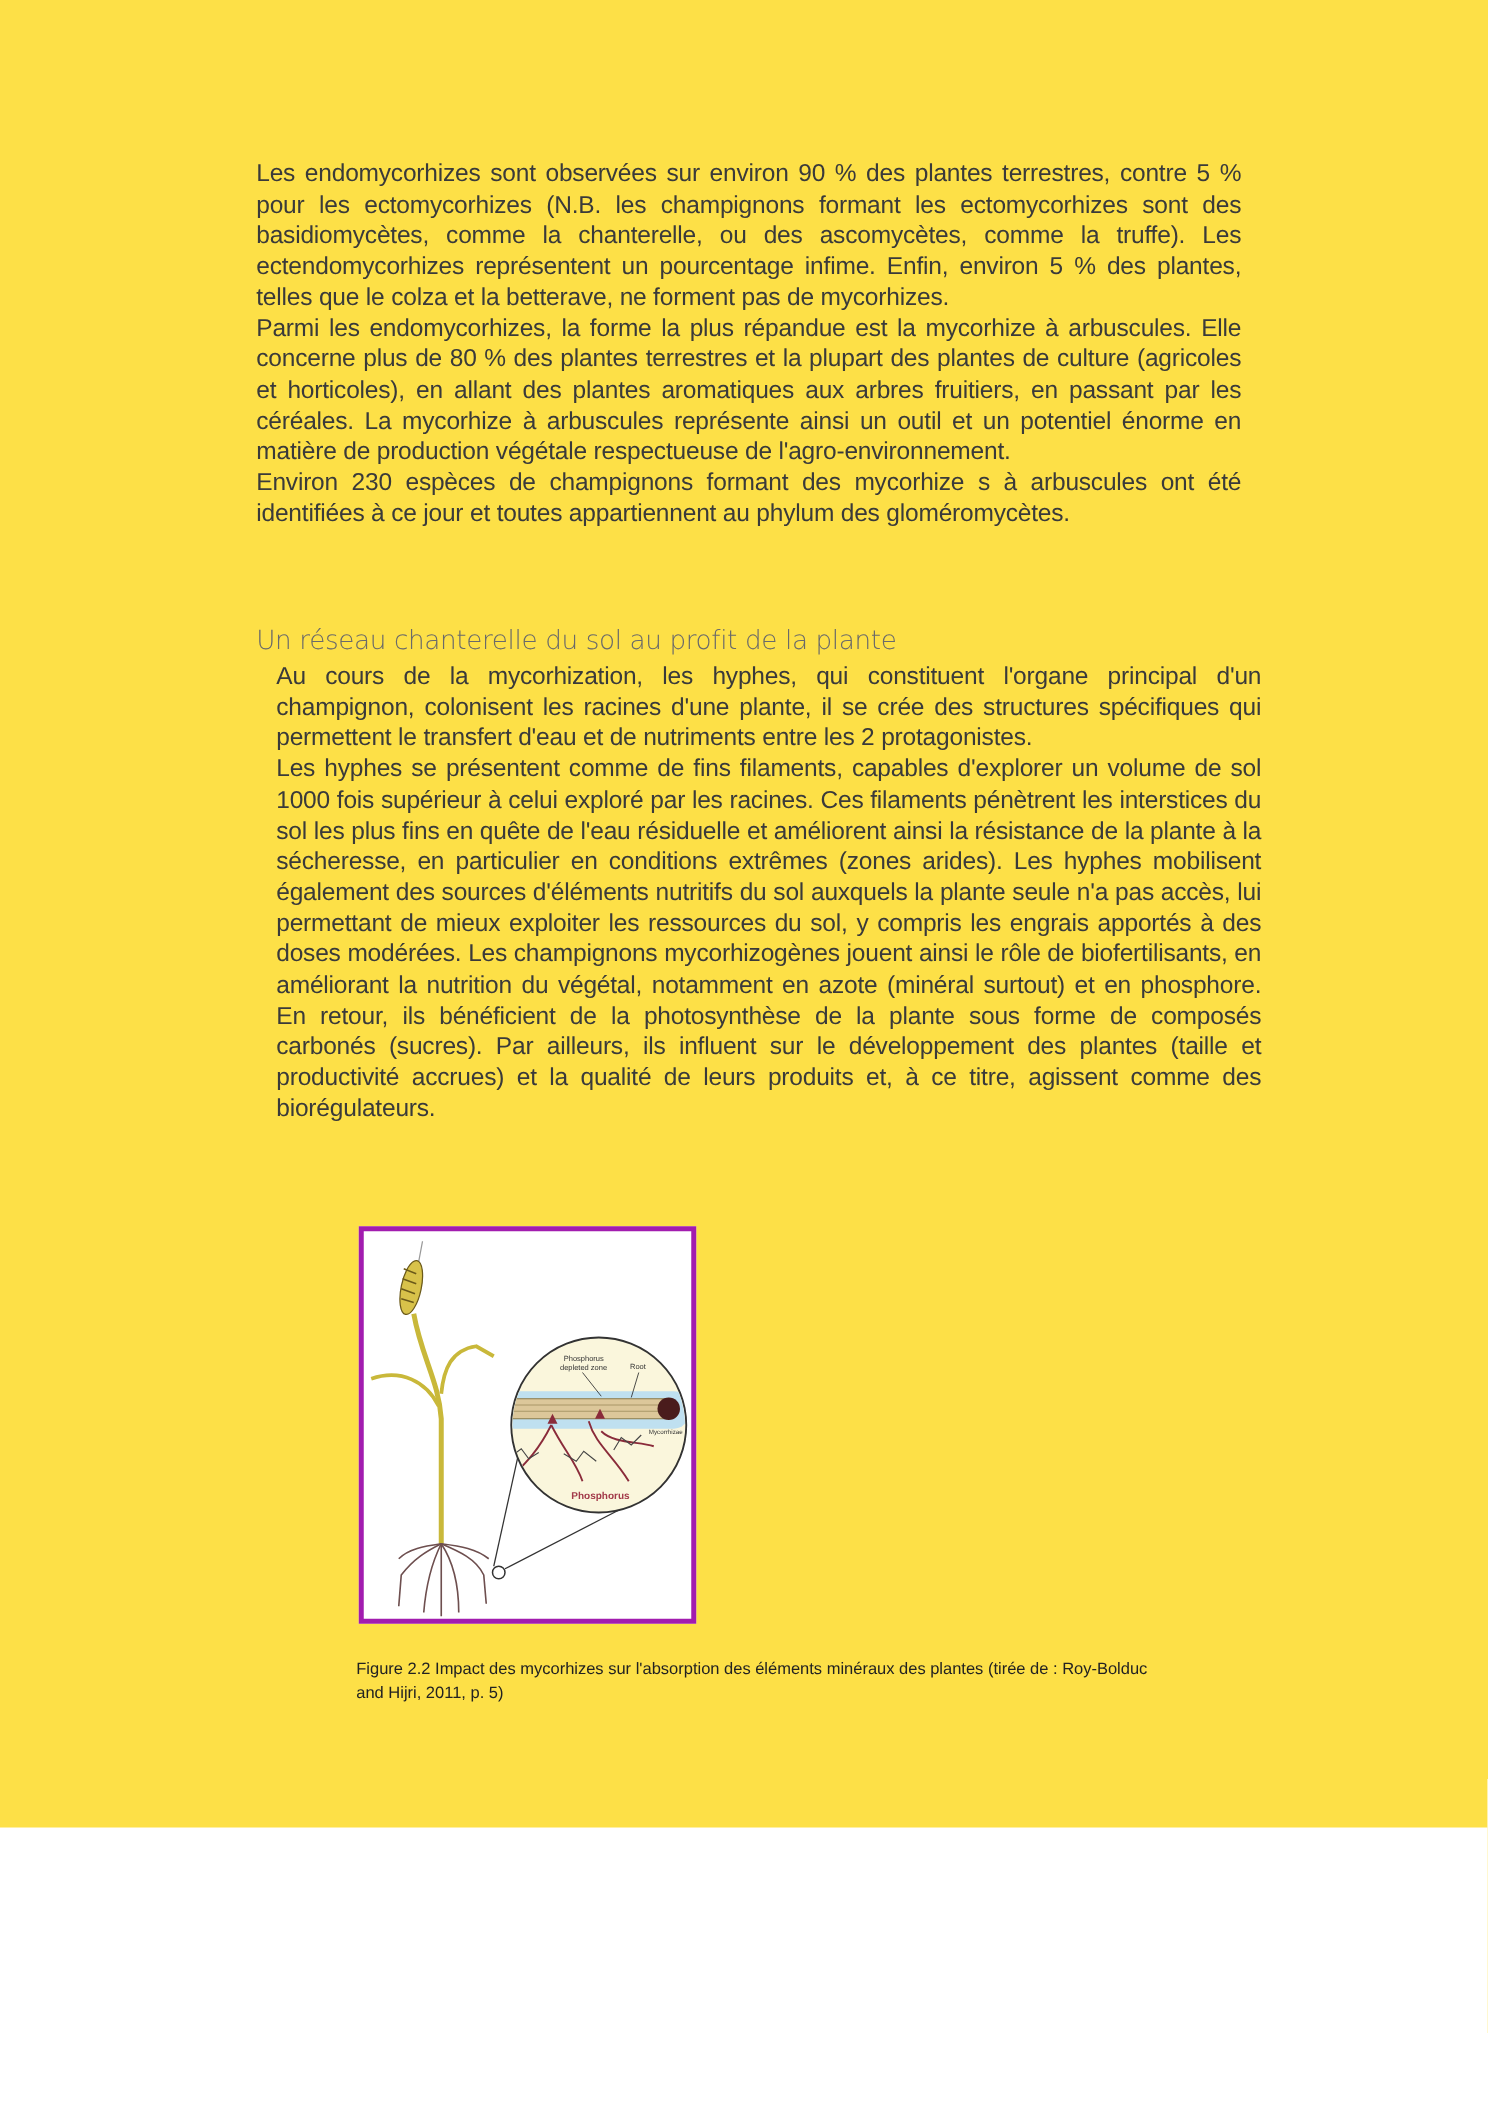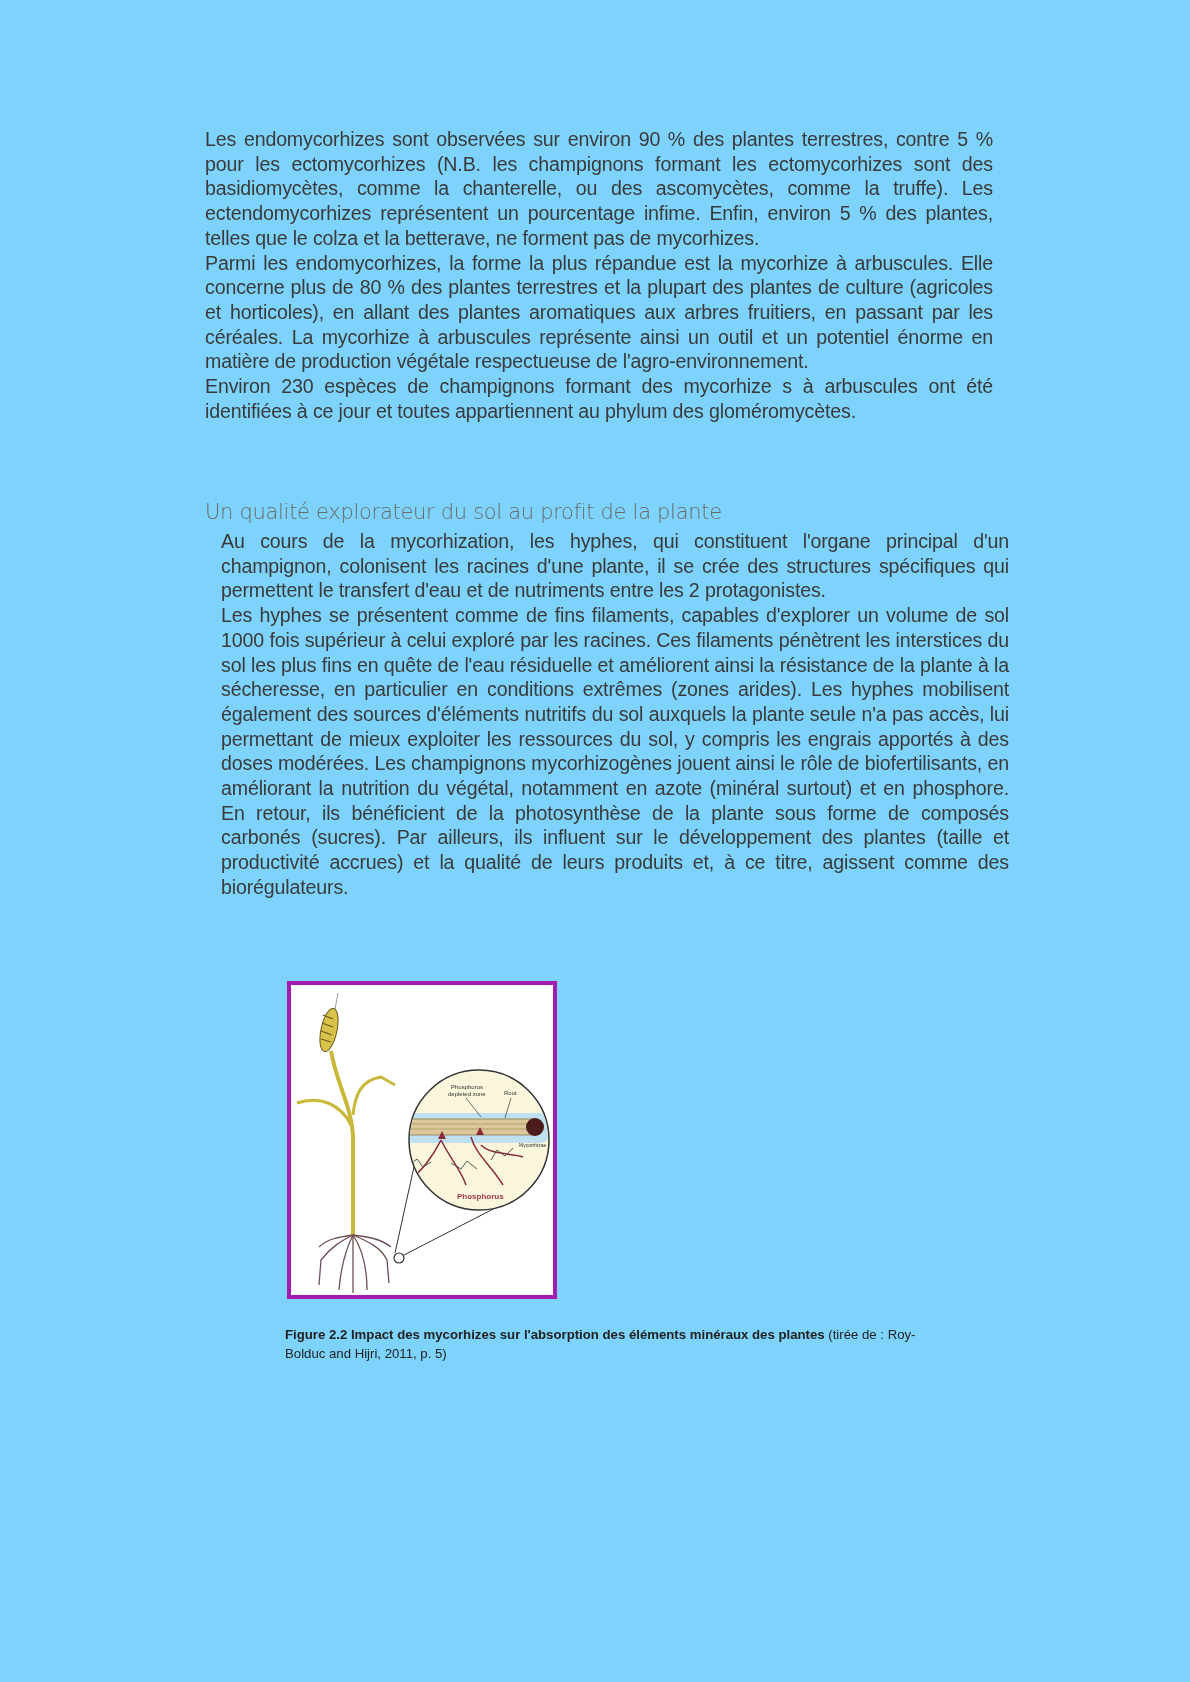--- a/index.html
+++ b/index.html
@@ -1,17 +1,17 @@
 <!DOCTYPE html>
 <html><head>
 <meta charset="utf-8">
 <style>
   html, body { margin: 0; padding: 0; background: #ffffff; }
   body { width: 1190px; height: 1682px; position: relative; overflow: hidden; }
-  .page { position: absolute; left: 0; top: 0; width: 1190px; height: 1682px; background: #7dd3fc; }
+  .page { position: absolute; left: 0; top: 0; width: 1190px; height: 1462px; background: #fde047; }
   .col { position: absolute; left: 205px; width: 788px; }
   .para {
     font-family: "Liberation Sans", sans-serif;
     font-size: 19.6px;
     line-height: 24.7px;
     color: #3a3a3a;
     text-align: justify;
     margin: 0;
     letter-spacing: -0.15px;
   }
@@ -34,34 +34,34 @@
   }
   .figure-box svg { position: absolute; left: 0; top: 0; }
   .caption {
     position: absolute; left: 285px; top: 1325px; width: 650px;
     font-family: "Liberation Sans", sans-serif;
     font-size: 13.2px;
     line-height: 19px;
     color: #222;
     margin: 0;
   }
-  .caption b { font-weight: bold; }
+  .caption b { font-weight: normal; }
 </style>
 </head>
 <body>
 
 <div class="page">
 
   <div class="col para p1">
     <p class="para">Les endomycorhizes sont observées sur environ 90 % des plantes terrestres, contre 5 % pour les ectomycorhizes (N.B. les champignons formant les ectomycorhizes sont des basidiomycètes, comme la chanterelle, ou des ascomycètes, comme la truffe). Les ectendomycorhizes représentent un pourcentage infime. Enfin, environ 5 % des plantes, telles que le colza et la betterave, ne forment pas de mycorhizes.</p>
     <p class="para">Parmi les endomycorhizes, la forme la plus répandue est la mycorhize à arbuscules. Elle concerne plus de 80 % des plantes terrestres et la plupart des plantes de culture (agricoles et horticoles), en allant des plantes aromatiques aux arbres fruitiers, en passant par les céréales. La mycorhize à arbuscules représente ainsi un outil et un potentiel énorme en matière de production végétale respectueuse de l'agro-environnement.</p>
     <p class="para">Environ 230 espèces de champignons formant des mycorhize s à arbuscules ont été identifiées à ce jour et toutes appartiennent au phylum des gloméromycètes.</p>
   </div>
 
-  <h2 class="heading">Un qualité explorateur du sol au profit de la plante</h2>
+  <h2 class="heading">Un réseau chanterelle du sol au profit de la plante</h2>
 
   <div class="col para p2">
     <p class="para">Au cours de la mycorhization, les hyphes, qui constituent l'organe principal d'un champignon, colonisent les racines d'une plante, il se crée des structures spécifiques qui permettent le transfert d'eau et de nutriments entre les 2 protagonistes.</p>
     <p class="para">Les hyphes se présentent comme de fins filaments, capables d'explorer un volume de sol 1000 fois supérieur à celui exploré par les racines. Ces filaments pénètrent les interstices du sol les plus fins en quête de l'eau résiduelle et améliorent ainsi la résistance de la plante à la sécheresse, en particulier en conditions extrêmes (zones arides). Les hyphes mobilisent également des sources d'éléments nutritifs du sol auxquels la plante seule n'a pas accès, lui permettant de mieux exploiter les ressources du sol, y compris les engrais apportés à des doses modérées. Les champignons mycorhizogènes jouent ainsi le rôle de biofertilisants, en améliorant la nutrition du végétal, notamment en azote (minéral surtout) et en phosphore. En retour, ils bénéficient de la photosynthèse de la plante sous forme de composés carbonés (sucres). Par ailleurs, ils influent sur le développement des plantes (taille et productivité accrues) et la qualité de leurs produits et, à ce titre, agissent comme des biorégulateurs.</p>
   </div>
 
   <div class="figure-box">
     <svg width="262" height="310" viewBox="0 0 262 310">
 
       <g>

